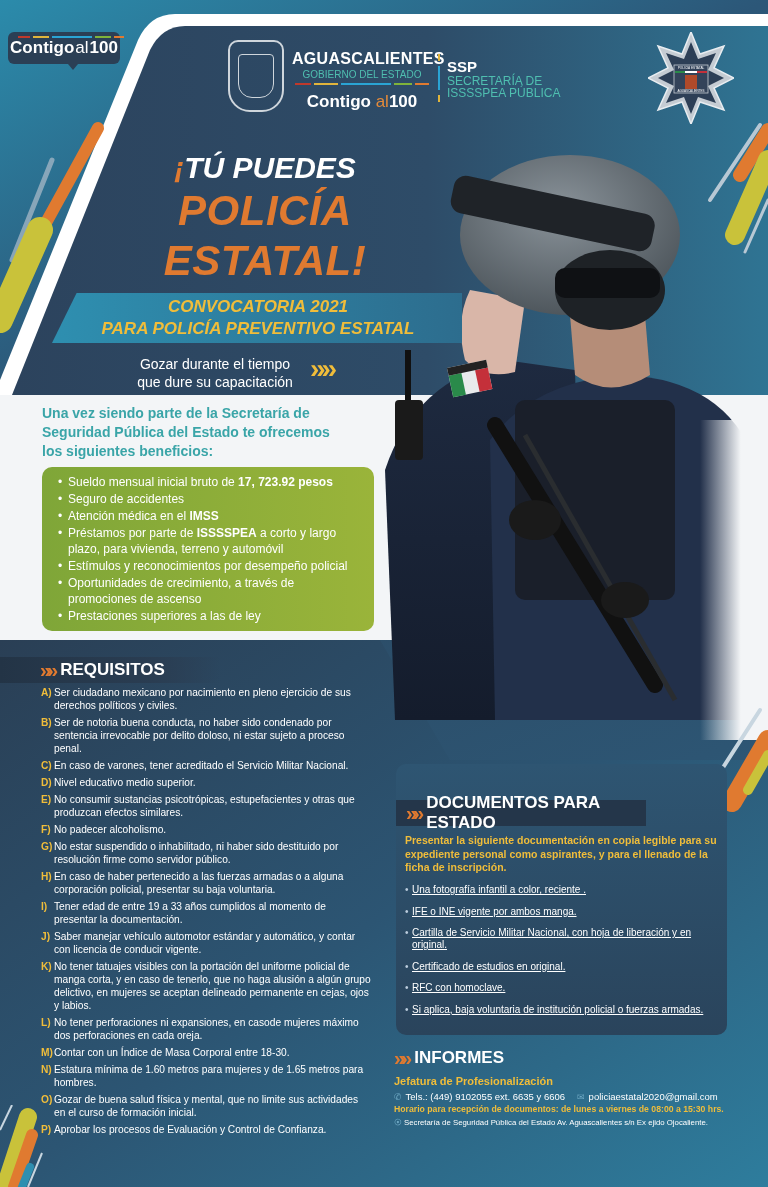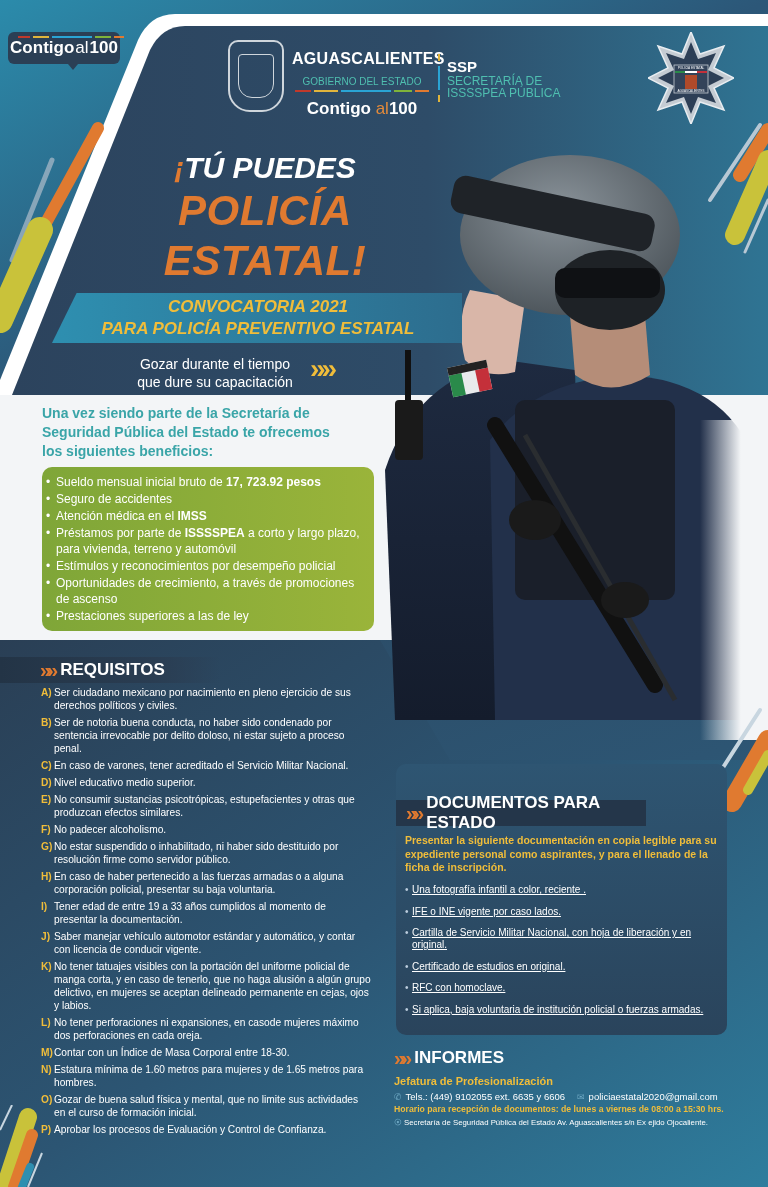--- a/index.html
+++ b/index.html
@@ -37,21 +37,21 @@
   .color-bar { position:absolute; height:2px; display:flex; gap:3px; }
   .color-bar span { display:block; height:2px; }
   .crest {
     position:absolute; left:228px; top:40px; width:56px; height:72px;
     border:2px solid #cfd6dc; border-radius: 10px 10px 22px 22px;
     display:flex; align-items:center; justify-content:center;
   }
   .crest-inner { width:36px; height:44px; border:1.5px solid #cfd6dc; border-radius:4px 4px 14px 14px; }
   .gov-logo { position:absolute; left:292px; top:50px; width:140px; text-align:center; }
   .gov-title { font-size:16px; font-weight:bold; letter-spacing:0.3px; }
-  .gov-sub { font-size:10px; color:#4fbfb0; margin-top:8px; }
+  .gov-sub { font-size:10px; color:#4fbfb0; margin-top:1px; }
   .gov-contigo { font-size:17px; font-weight:bold; margin-top:7px; }
   .gov-contigo .al { color:#e38a3a; font-weight:normal; }
   .ssp-divider { position:absolute; left:438px; top:54px; width:2px; height:48px;
     background:linear-gradient(#e0b43c 0 15%, transparent 15% 25%, #2aa4d4 25% 75%, transparent 75% 85%, #e0b43c 85%); }
   .ssp { position:absolute; left:447px; top:58px; }
   .ssp-title { font-size:15px; font-weight:bold; }
   .ssp-sub { font-size:12px; color:#4fbfb0; line-height:12px; }
   .star-badge {
     position:absolute; left:648px; top:32px; width:86px; height:92px;
   }
@@ -69,21 +69,21 @@
   .conv-text { position:absolute; left:58px; top:296px; width:400px; text-align:center;
     color:#f0bd3a; font-weight:bold; font-style:italic; font-size:17px; line-height:22px; }
   .beca { position:absolute; left:120px; top:355px; width:190px; text-align:center; font-size:14px; line-height:18px; }
   .chev { color:#f0bd3a; font-weight:bold; letter-spacing:-4px; }
   .beca-chev { position:absolute; left:310px; top:353px; font-size:28px; }
   
   .benefit-intro { position:absolute; left:42px; top:404px; width:300px; color:#3aa5a8; font-weight:bold; font-size:14px; line-height:19px; }
   .benefit-box {
     position:absolute; left:42px; top:467px; width:332px; height:164px;
     background: linear-gradient(90deg,#7fa638 0%, #9ab43a 100%);
-    border-radius:10px; padding:7px 4px;
+    border-radius:10px; padding:7px 16px;
   }
   .benefit-box li { list-style:none; font-size:12px; line-height:16px; color:#fff; padding-left:10px; position:relative; margin-bottom:1px; }
   .benefit-box li::before { content:"•"; position:absolute; left:0; top:0; }
   .benefit-box b { font-weight:bold; }
   
   .police {
     position:absolute; left:355px; top:140px; width:413px; height:580px;
     overflow:hidden;
   }
   
@@ -379,21 +379,21 @@
   </div>
 
   <div class="doc-box"></div>
   <div class="sec-head doc-head">
     <span class="chev">»»</span>
     <span>DOCUMENTOS PARA ESTADO</span>
   </div>
   <div class="doc-intro">Presentar la siguiente documentación en copia legible para su expediente personal como aspirantes, y para el llenado de la ficha de inscripción.</div>
   <ul class="doc-list">
     <li>Una fotografía infantil a color, reciente .</li>
-    <li>IFE o INE vigente por caso lados.</li>
+    <li>IFE o INE vigente por ambos manga.</li>
     <li>Cartilla de Servicio Militar Nacional, con hoja de liberación y en original.</li>
     <li>Certificado de estudios en original.</li>
     <li>RFC con homoclave.</li>
     <li>Si aplica, baja voluntaria de institución policial o fuerzas armadas.</li>
   </ul>
 
   <div class="sec-head inf-head">
     <span class="chev">»»</span>
     <span>INFORMES</span>
   </div>

